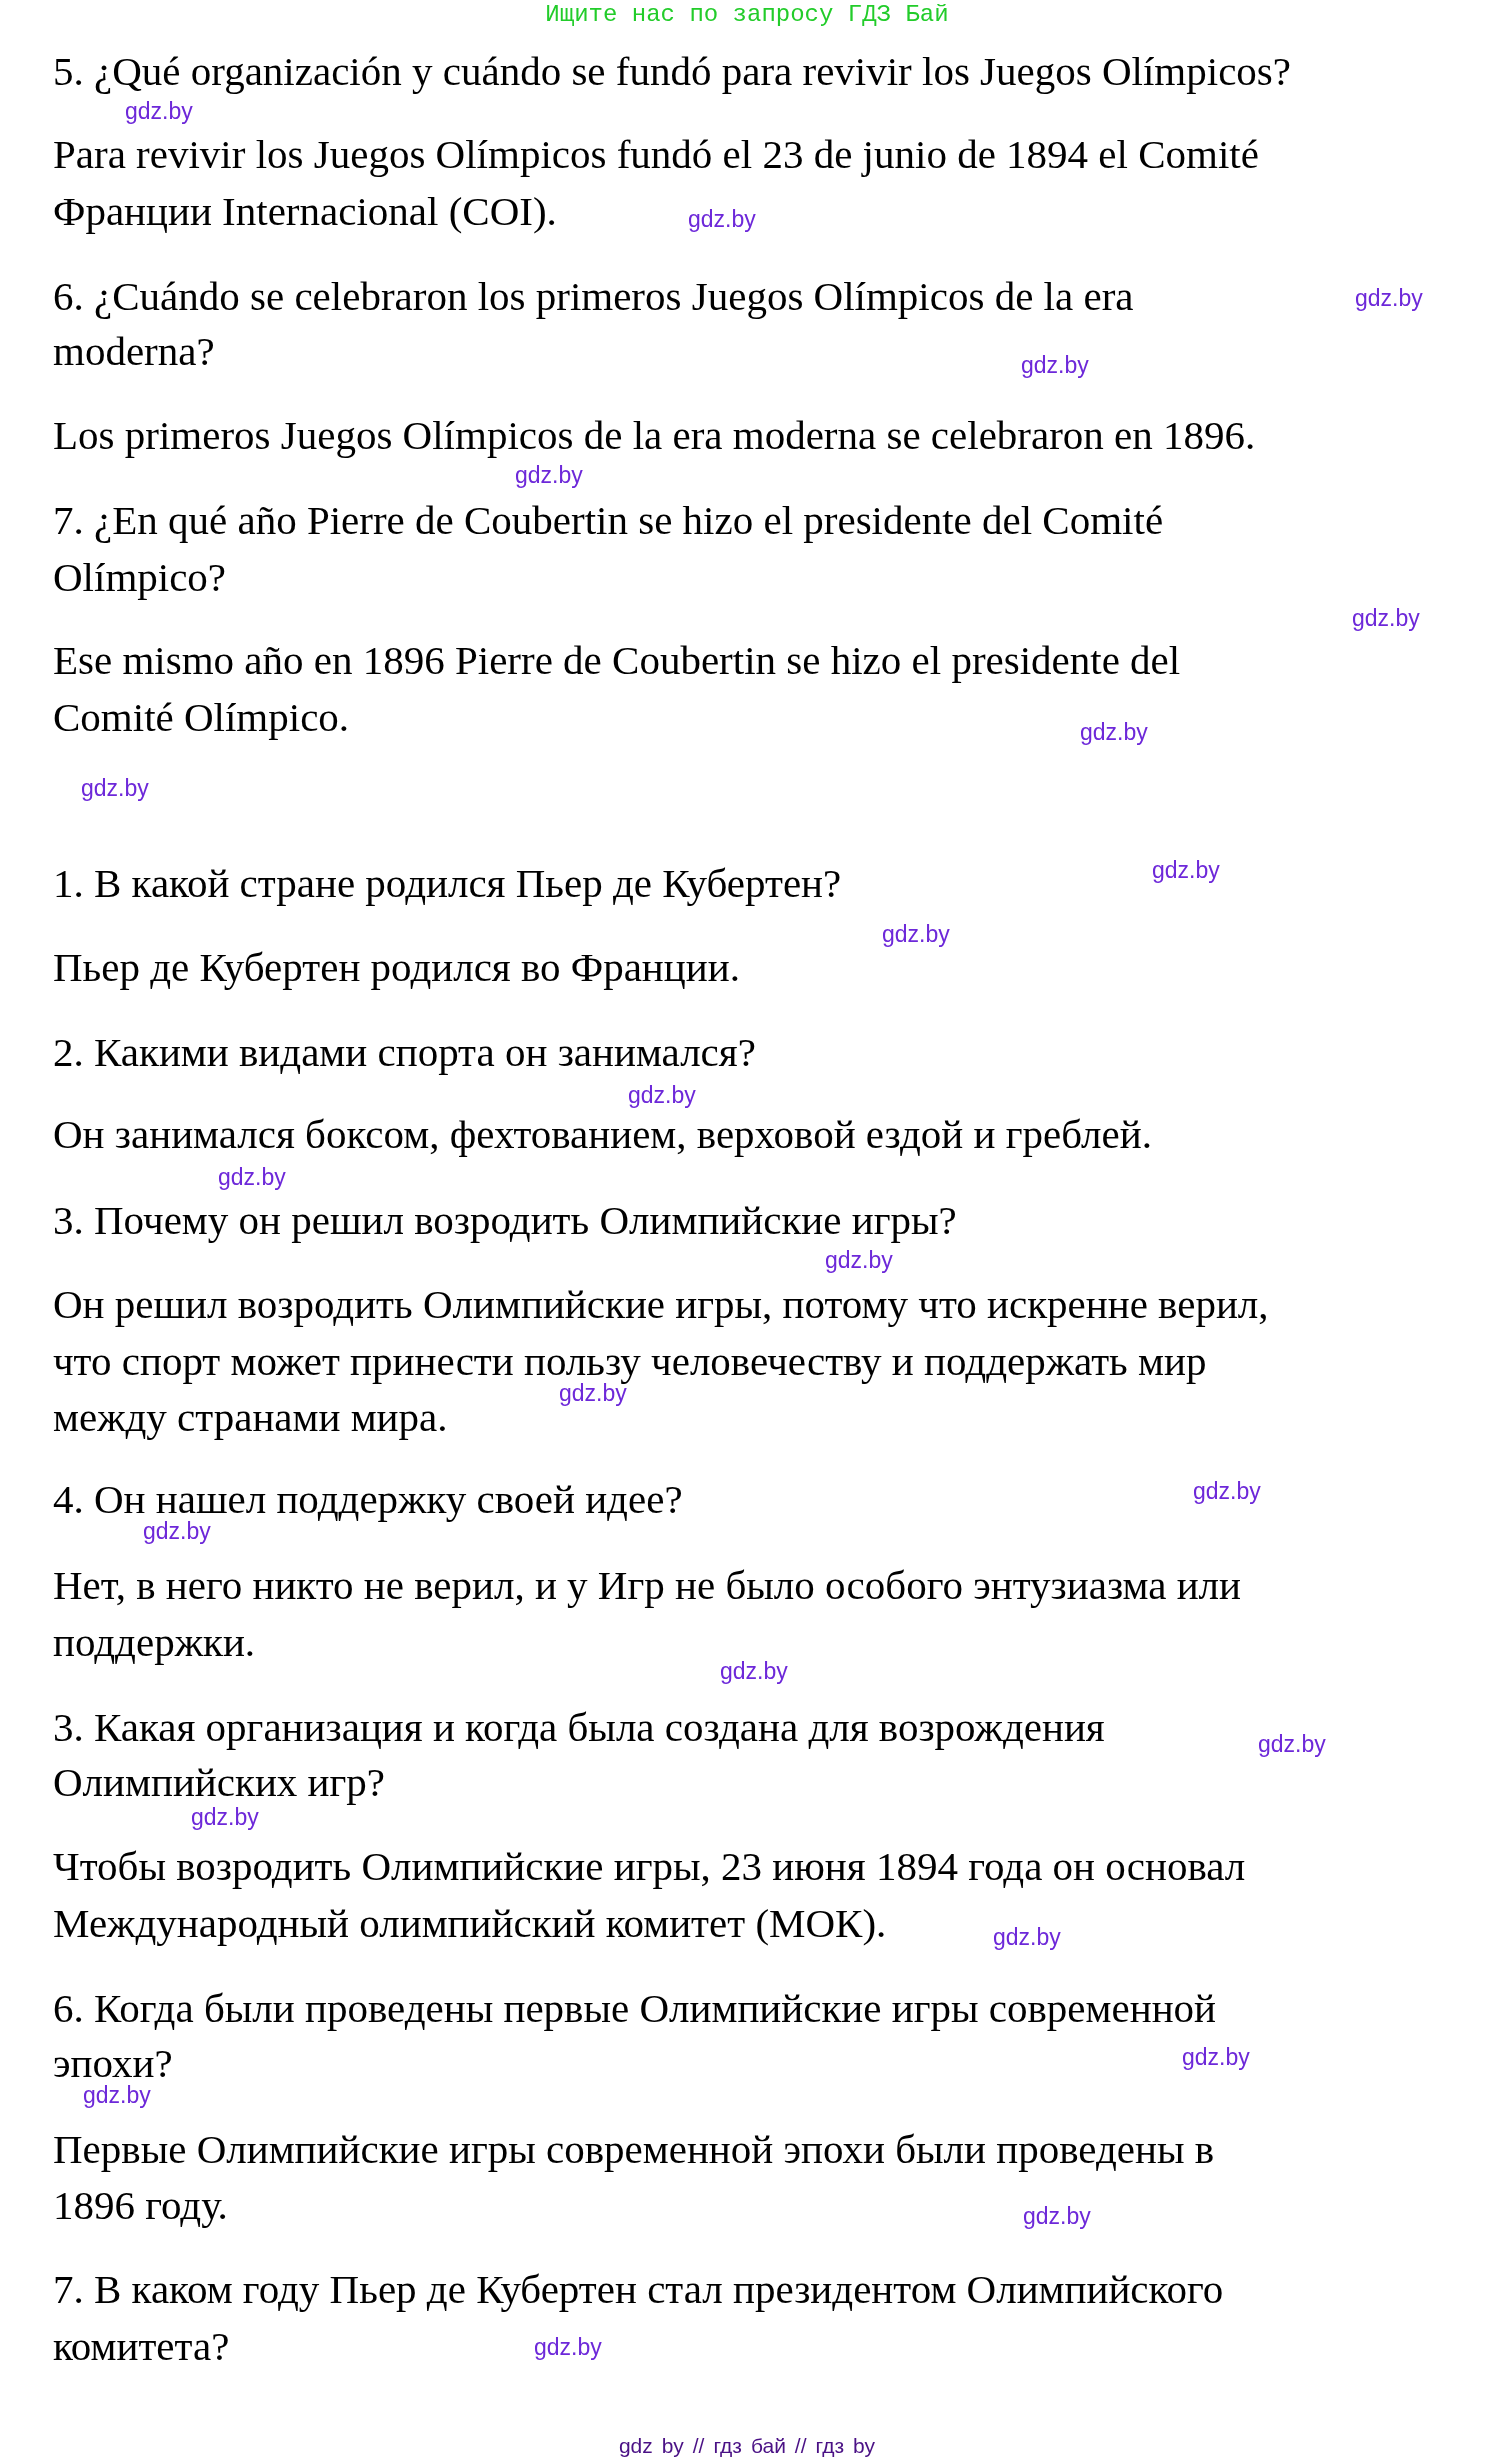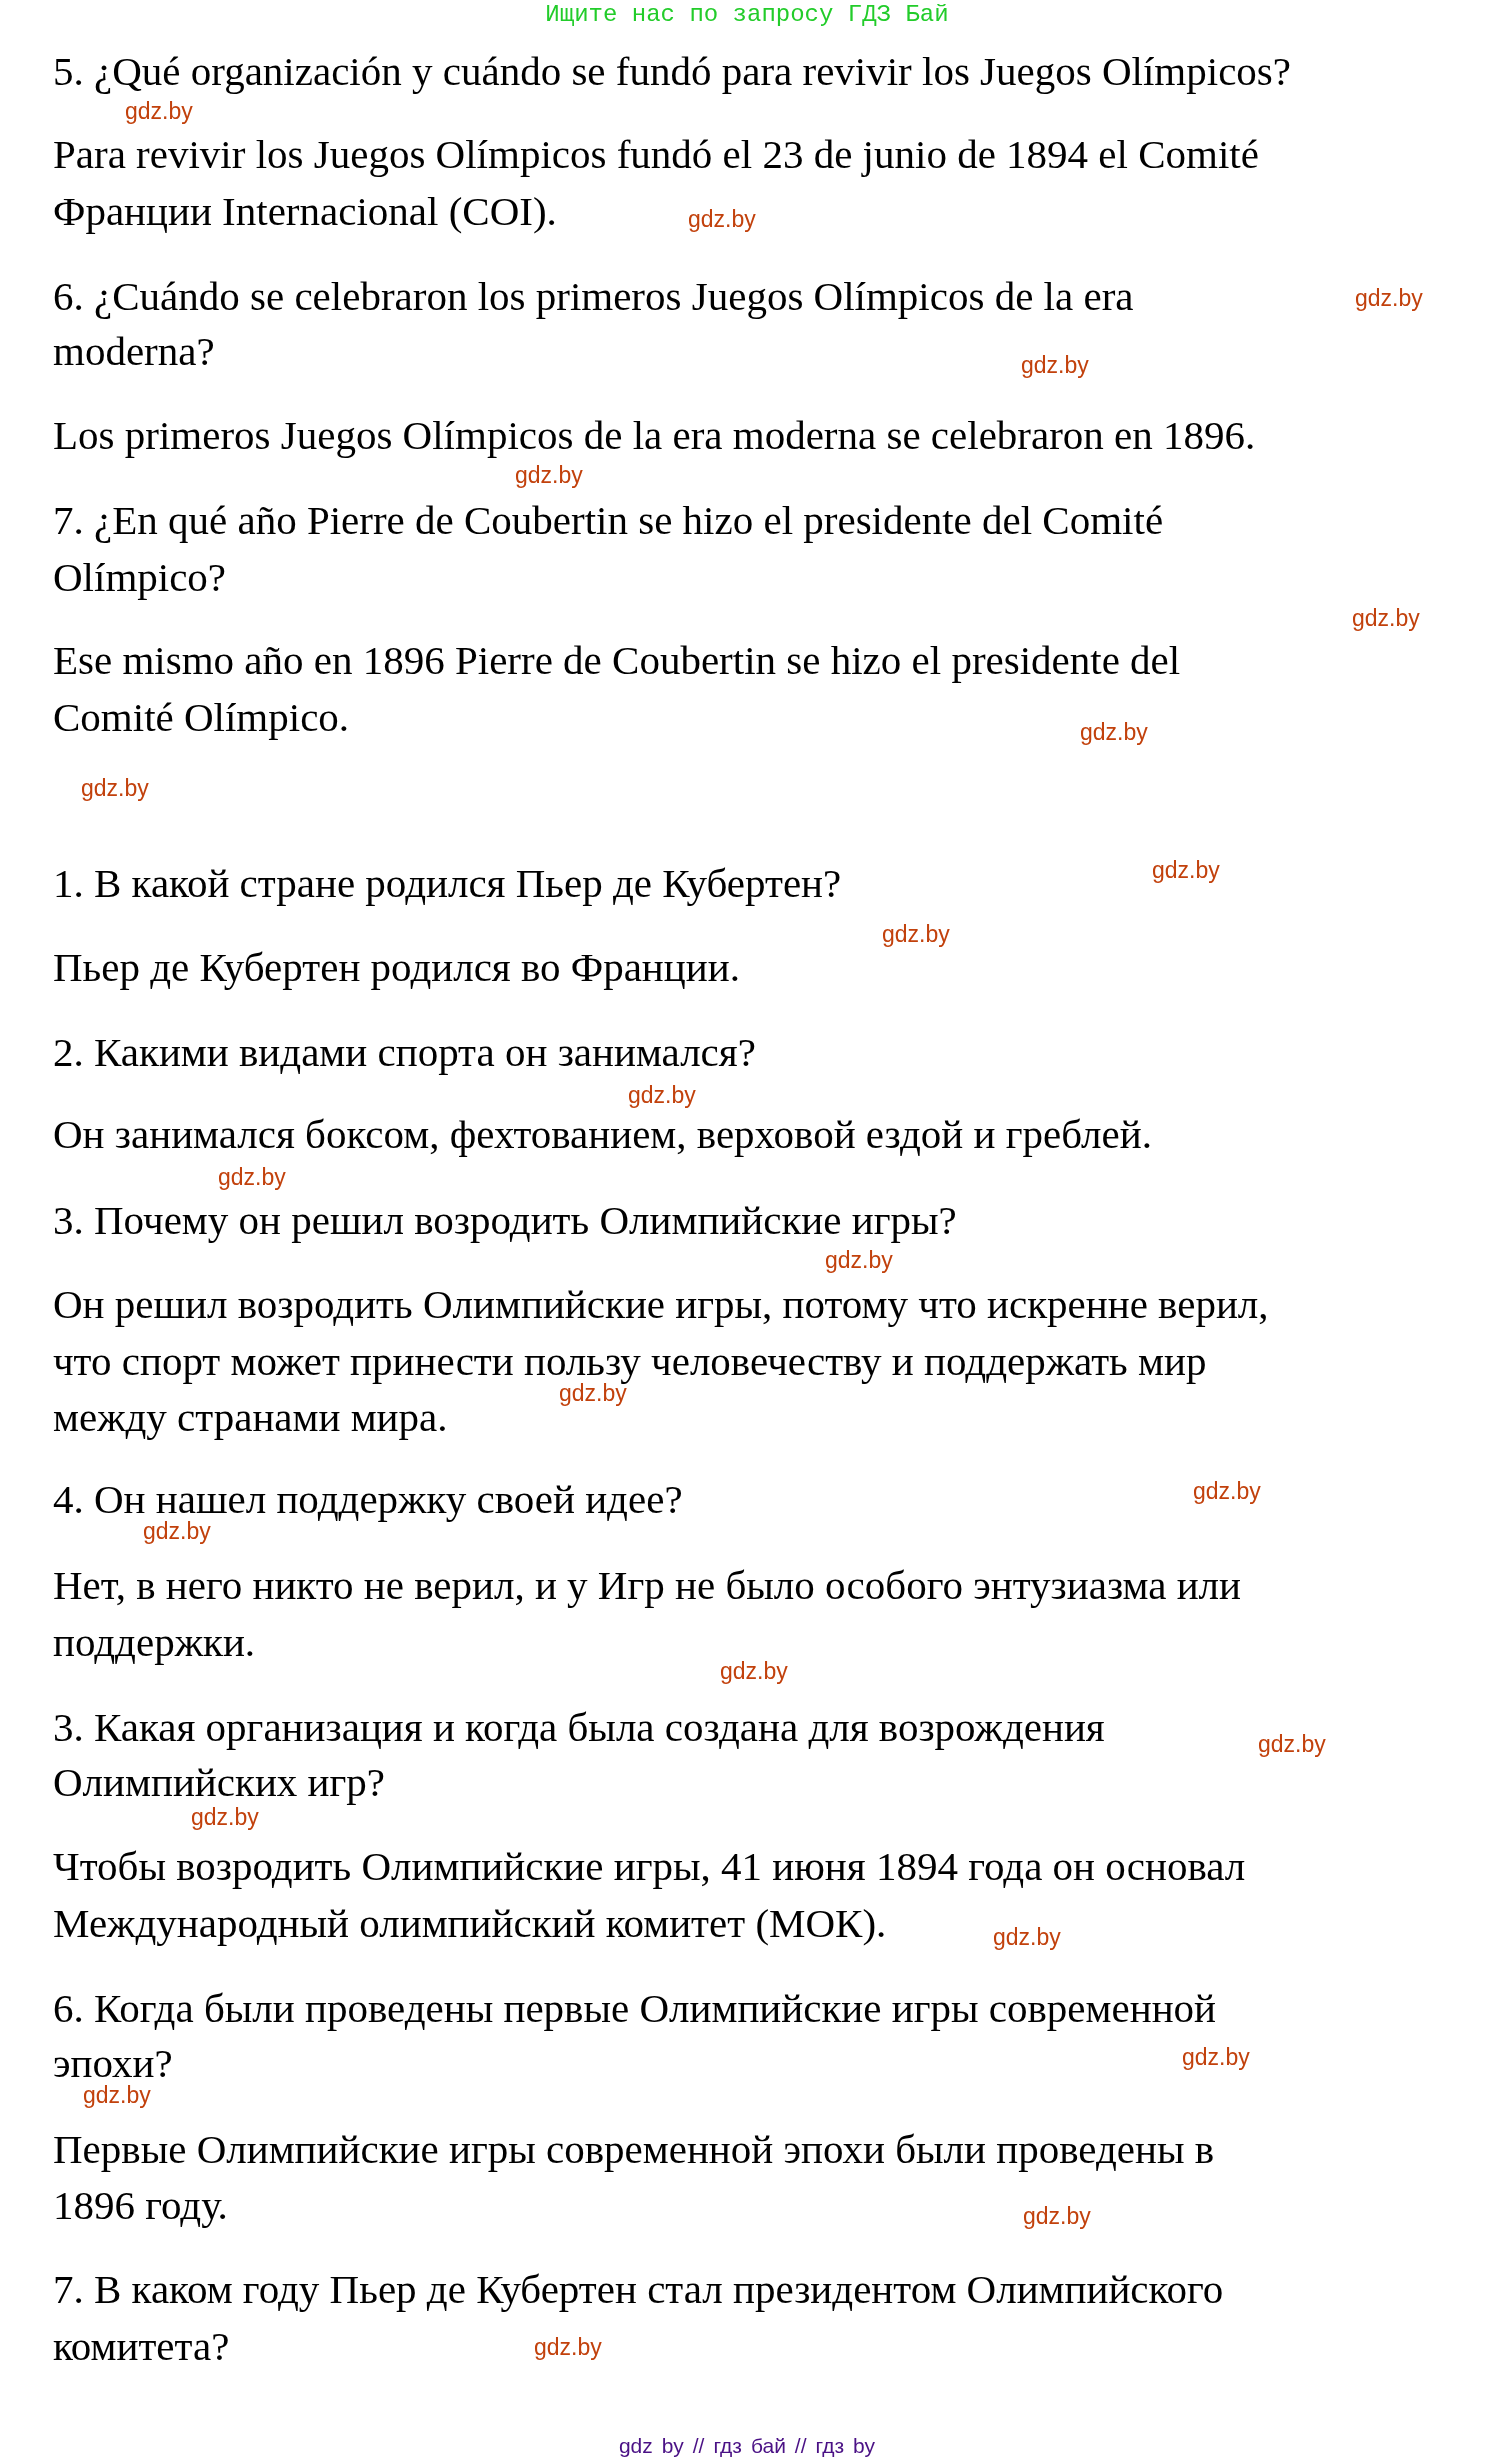--- a/index.html
+++ b/index.html
@@ -10,21 +10,21 @@
     color: #22cc2a;
   }
   .line {
     position: absolute; left: 53px; white-space: nowrap;
     font-family: "Liberation Serif", serif; font-size: 41px; line-height: 47px;
     color: #000000; transform: translateY(-50%);
   }
   .wm {
     position: absolute; white-space: nowrap;
     font-family: "Liberation Sans", sans-serif; font-size: 23px; line-height: 27px;
-    color: #c2410c; transform: translateY(-50%);
+    color: #6d28d9; transform: translateY(-50%);
   }
   .footer {
     position: absolute; top: 2430px; left: 0; width: 1494px; text-align: center;
     font-family: "Liberation Sans", sans-serif; font-size: 21px; line-height: 31px;
     color: #4a1185; word-spacing: 3.1px;
   }
 </style>
 </head>
 <body>
 
@@ -75,21 +75,21 @@
   <div class="wm" style="top:1491px;left:1193px">gdz.by</div>
   <div class="wm" style="top:1531px;left:143px">gdz.by</div>
   <div class="line" style="top:1585px">Нет, в него никто не верил, и у Игр не было особого энтузиазма или</div>
   <div class="line" style="top:1642px">поддержки.</div>
   <div class="wm" style="top:1671px;left:720px">gdz.by</div>
 
   <div class="line" style="top:1727px">3. Какая организация и когда была создана для возрождения</div>
   <div class="wm" style="top:1744px;left:1258px">gdz.by</div>
   <div class="line" style="top:1782px">Олимпийских игр?</div>
   <div class="wm" style="top:1817px;left:191px">gdz.by</div>
-  <div class="line" style="top:1866px">Чтобы возродить Олимпийские игры, 41 июня 1894 года он основал</div>
+  <div class="line" style="top:1866px">Чтобы возродить Олимпийские игры, 23 июня 1894 года он основал</div>
   <div class="line" style="top:1923px">Международный олимпийский комитет (МОК).</div>
   <div class="wm" style="top:1937px;left:993px">gdz.by</div>
 
   <div class="line" style="top:2008px">6. Когда были проведены первые Олимпийские игры современной</div>
   <div class="line" style="top:2063px">эпохи?</div>
   <div class="wm" style="top:2057px;left:1182px">gdz.by</div>
   <div class="wm" style="top:2095px;left:83px">gdz.by</div>
   <div class="line" style="top:2149px">Первые Олимпийские игры современной эпохи были проведены в</div>
   <div class="line" style="top:2205px">1896 году.</div>
   <div class="wm" style="top:2216px;left:1023px">gdz.by</div>

